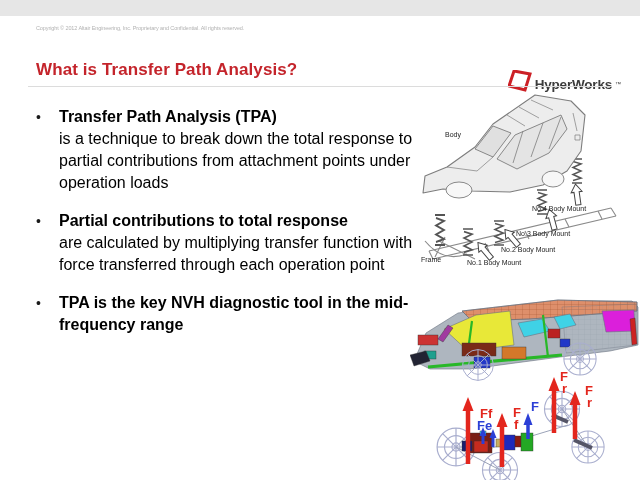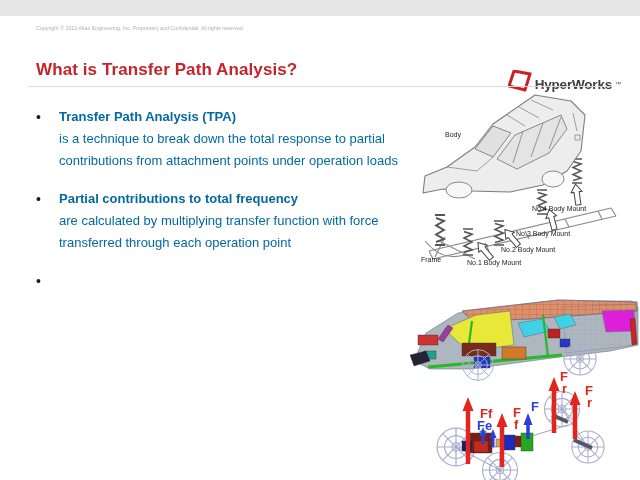--- a/index.html
+++ b/index.html
@@ -24,21 +24,21 @@
   .logo-text{ font-size:13.5px; font-weight:bold; color:#3c3c3c; letter-spacing:-0.2px;}
   .logo-tm{ font-size:6px; color:#3c3c3c; vertical-align:super; position:relative; top:-5px;}
   .divider{
     position:absolute; top:70px; left:28px; width:584px; height:1px; background:#dcdcdc;
   }
   .bullets{
     position:absolute; top:90px; left:36px; width:378px;
   }
   .bullet{ display:flex; margin-bottom:16px; }
   .marker{ width:23px; flex:0 0 23px; font-size:14px; line-height:22px; color:#1a1a1a; }
-  .btext{ flex:1; font-size:13px; line-height:22px; color:#0369a1; }
+  .btext{ flex:1; font-size:16px; line-height:22px; color:#000000; }
   .lead{ font-weight:bold; }
   .fig1{ position:absolute; left:415px; top:75px; width:225px; height:180px; }
   .fig2{ position:absolute; left:410px; top:283px; width:230px; height:197px; }
   .figtext{ font-family:"Liberation Sans", sans-serif; }
 </style>
 </head>
 <body>
 
 <div class="slide">
 
@@ -60,28 +60,28 @@
     <div class="bullet">
       <div class="marker">•</div>
       <div class="btext">
         <span class="lead">Transfer Path Analysis (TPA)</span><br>
         <span>is a technique to break down the total response to partial contributions from attachment points under operation loads</span>
       </div>
     </div>
     <div class="bullet">
       <div class="marker">•</div>
       <div class="btext">
-        <span class="lead">Partial contributions to total frequency</span><br>
+        <span class="lead">Partial contributions to total response</span><br>
         <span>are calculated by multiplying transfer function with force transferred through each operation point</span>
       </div>
     </div>
     <div class="bullet">
       <div class="marker">•</div>
       <div class="btext">
-        <br>
+        <span class="lead">TPA is the key NVH diagnostic tool in the mid-frequency range</span><br>
       </div>
     </div>
   </div>
 
   <svg class="fig1" viewBox="0 0 225 180">
     <defs>
       <g id="coil" stroke="#555" stroke-width="1.3" fill="none">
         <path d="M0,0 h10 M0,20 h10 M1,2 l8,2 -8,3 8,3 -8,3 8,3 -8,2"></path>
       </g>
       <g id="marrow">

